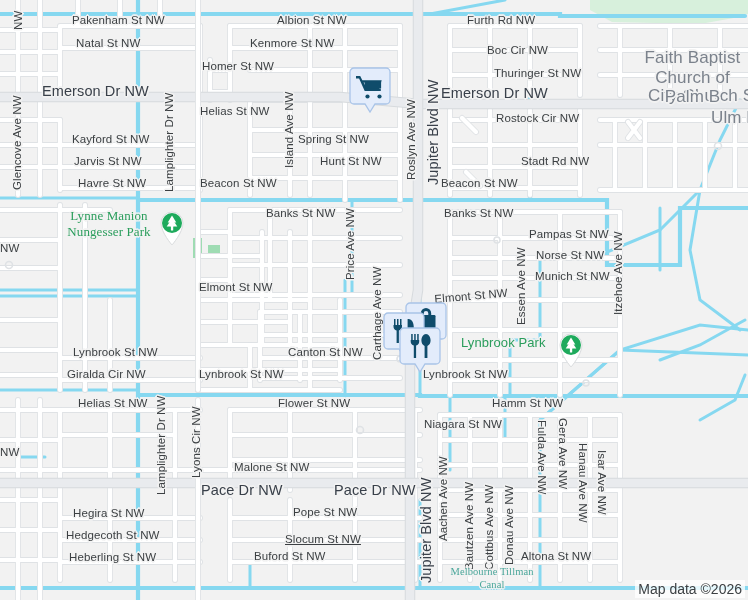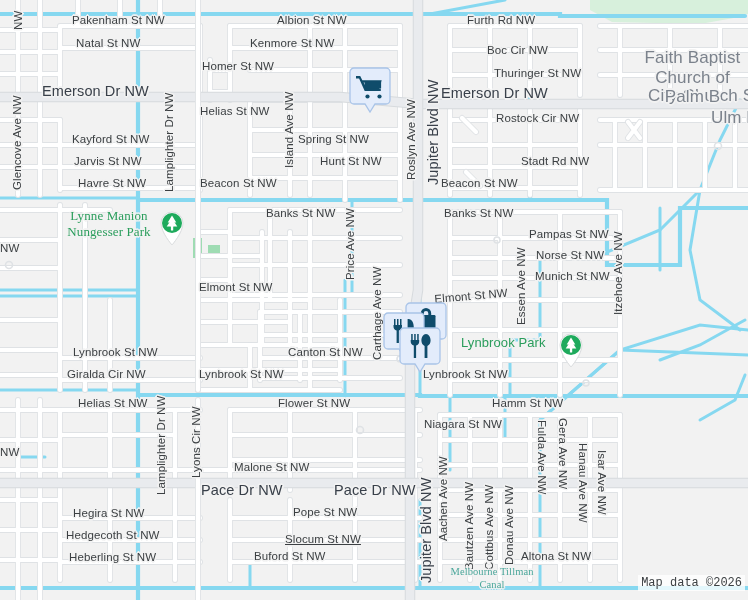--- a/index.html
+++ b/index.html
@@ -90,23 +90,23 @@
     letter-spacing: -0.7px;
     color: #ffffff;
     text-shadow:
       1.3px 0 #5f6368, -1.3px 0 #5f6368, 0 1.3px #5f6368, 0 -1.3px #5f6368,
       1px 1px #5f6368, -1px 1px #5f6368, 1px -1px #5f6368, -1px -1px #5f6368;
     pointer-events: none;
   }
   #mapdata {
     position: absolute;
     right: 3px;
-    bottom: 9px;
-    font-family: Liberation Mono, monospace;
-    font-size: 12px;
+    bottom: 2px;
+    font-family: Liberation Sans, sans-serif;
+    font-size: 14px;
     color: #3c4043;
     background: rgba(255,255,255,0.78);
     padding: 1px 3px;
     pointer-events: none;
   }
 </style>
 </head>
 <body>
 
 <div id="map">

